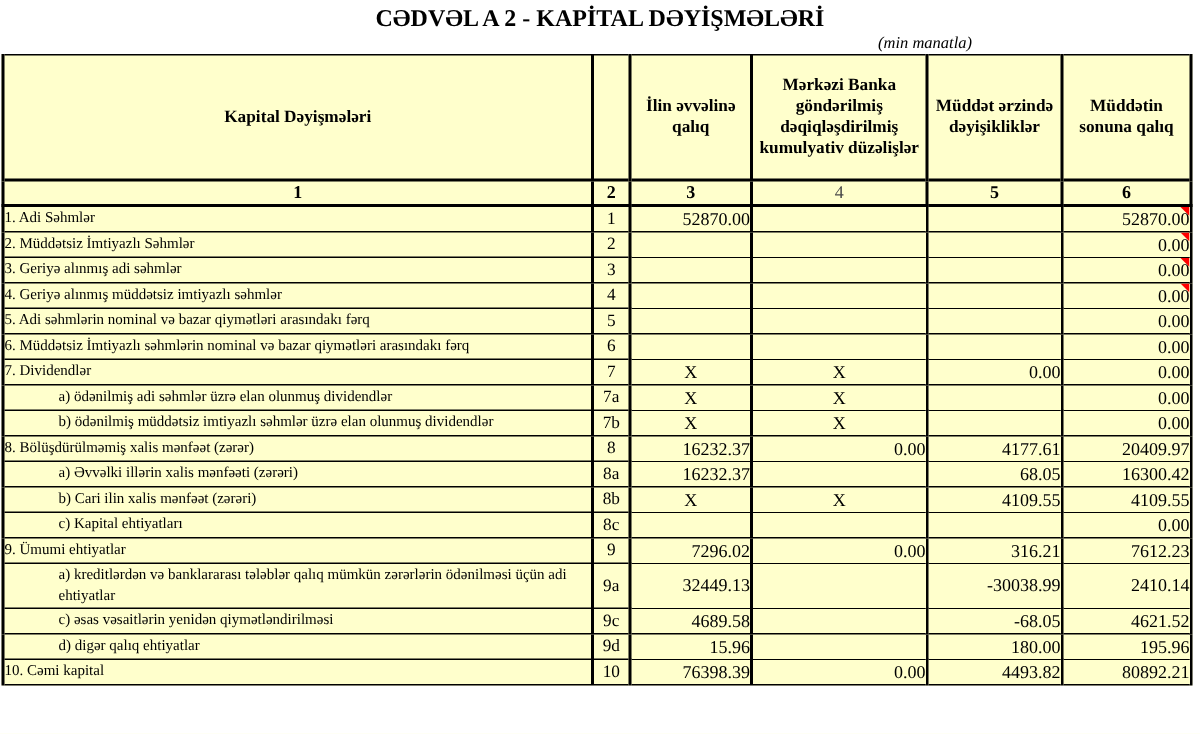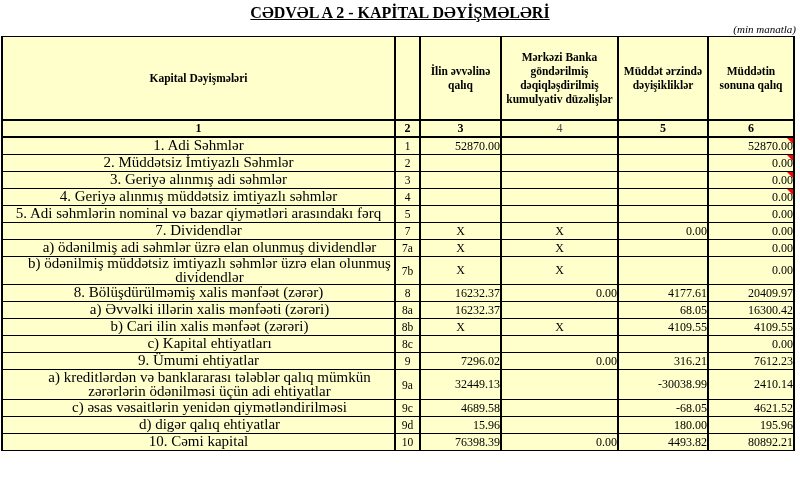--- a/index.html
+++ b/index.html
@@ -3,24 +3,24 @@
 <meta charset="utf-8">
 <style>
   html,body{margin:0;padding:0;background:#ffffff;}
   .page{
     width:800px;height:489px;overflow:hidden;background:#ffffff;
     font-family:"Liberation Serif","DejaVu Serif",serif;color:#000;
     position:relative;
   }
   .title{
     text-align:center;font-weight:bold;font-size:16px;
-    padding-top:3px;line-height:19px;text-decoration:underline;
+    padding-top:3px;line-height:19px;
   }
   .unit-note{
-    width:796px;text-align:right;font-style:italic;font-size:11px;
+    width:648px;text-align:right;font-style:italic;font-size:11px;
     line-height:12px;margin-top:1px;
   }
   table.capital{
     border-collapse:collapse;table-layout:fixed;
     width:792px;margin-left:1px;margin-top:1px;
     background:#FFFFCC;
   }
   table.capital th, table.capital td{
     border:1px solid #000;
     border-left-width:2px;border-right-width:2px;
@@ -31,22 +31,22 @@
     height:82px;font-weight:bold;font-size:11.5px;line-height:14px;
     text-align:center;vertical-align:middle;padding:0 2px;
   }
   tr.num-row td{
     height:15px;text-align:center;font-weight:bold;font-size:12px;
     border-top-width:2px;border-bottom-width:2px;
   }
   tr.num-row td.dim{font-weight:normal;color:#4a4a4a;}
   tbody td{height:16px;font-size:12px;vertical-align:middle;}
   tbody tr.tall td{height:29px;}
-  td.label{text-align:center;padding:0 2px 0 3px;font-size:15px;line-height:13.5px;}
-  td.label.indent{padding-left:22px;}
+  td.label{text-align:left;padding:0 2px 0 3px;font-size:10px;line-height:13.5px;}
+  td.label.indent{padding-left:36px;}
   td.code{text-align:center;font-size:11.5px;}
   td.val{text-align:right;padding-right:3px;position:relative;}
   td.val.x{text-align:center;padding-right:0;}
   td.white{background:#FFFFFF;}
   .tri{
     position:absolute;top:0;right:0;width:0;height:0;
     border-top:6px solid #FF0000;border-left:6px solid transparent;
   }
 </style>
 </head>
@@ -118,20 +118,28 @@
         </tr>
         <tr>
           <td class="label">5. Adi səhmlərin nominal və bazar qiymətləri arasındakı fərq</td>
           <td class="code">5</td>
           <td class="val white"></td>
           <td class="val white"></td>
           <td class="val white"></td>
           <td class="val">0.00</td>
         </tr>
         <tr>
+          <td class="label">6. Müddətsiz İmtiyazlı səhmlərin nominal və bazar qiymətləri arasındakı fərq</td>
+          <td class="code">6</td>
+          <td class="val white"></td>
+          <td class="val white"></td>
+          <td class="val white"></td>
+          <td class="val">0.00</td>
+        </tr>
+        <tr>
           <td class="label">7. Dividendlər</td>
           <td class="code">7</td>
           <td class="val x">X</td>
           <td class="val x">X</td>
           <td class="val">0.00</td>
           <td class="val">0.00</td>
         </tr>
         <tr>
           <td class="label indent">a) ödənilmiş adi səhmlər üzrə elan olunmuş dividendlər</td>
           <td class="code">7a</td>

